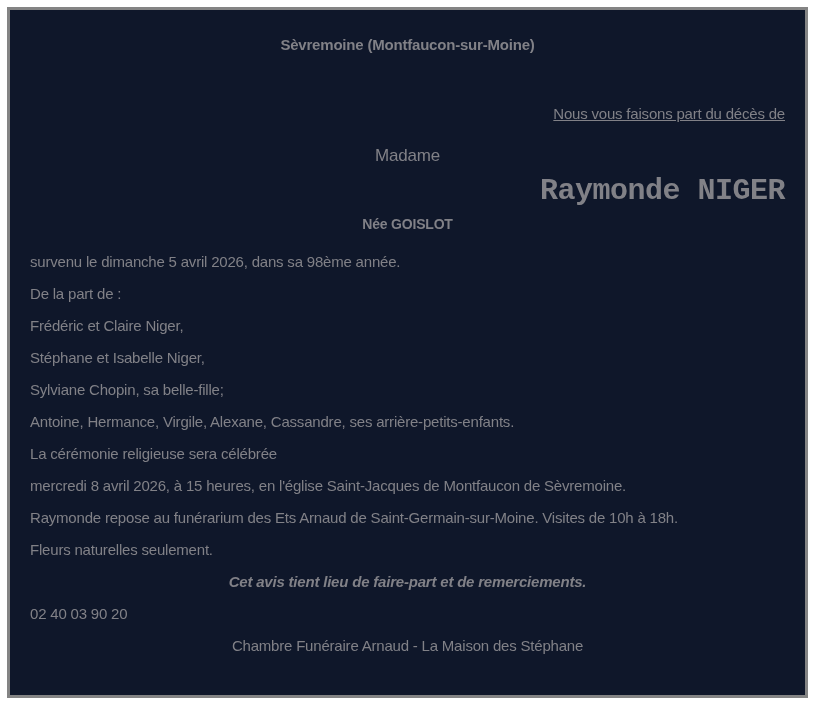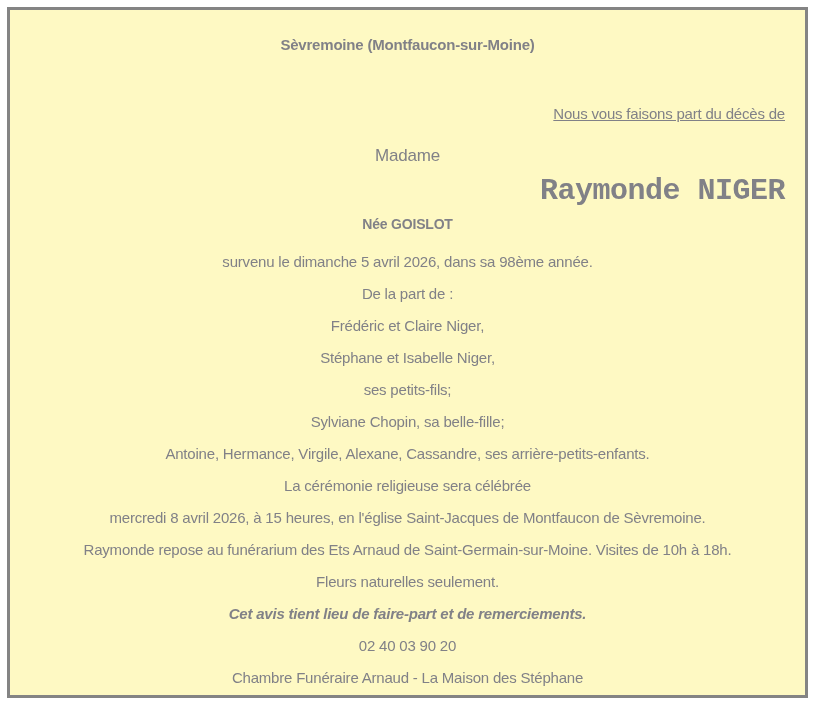--- a/index.html
+++ b/index.html
@@ -16,21 +16,21 @@
     overflow: hidden;
   }
   .notice-box {
     box-sizing: border-box;
     position: absolute;
     left: 7px;
     top: 7px;
     width: 801px;
     height: 691px;
     border: 3px solid #848484;
-    background: #fef9c3;
+    background: #0f172a;
     padding: 0 20px;
     color: #818187;
     font-size: 15px;
     letter-spacing: -0.2px;
   }
   .header-line {
     margin: 26px 0 0 0;
     text-align: center;
     font-weight: bold;
     font-size: 15px;
@@ -58,21 +58,21 @@
     margin: 8px;
     text-align: center;
     font-size: 14px;
     font-weight: bold;
   }
   .body-line {
     margin: 0;
     padding: 0;
     line-height: 17px;
     margin-top: 15px;
-    text-align: center;
+    text-align: left;
   }
   .first-body {
     margin-top: 21px;
   }
   .notice-line {
     font-weight: bold;
     font-style: italic;
     text-align: center;
   }
   .footer-line {
@@ -96,21 +96,20 @@
     <p class="maiden-line">Née GOISLOT</p>
 
     <p class="body-line first-body">survenu le dimanche 5 avril 2026, dans sa 98ème année.</p>
 
     <p class="body-line">De la part de :</p>
 
     <p class="body-line">Frédéric et Claire Niger,</p>
 
     <p class="body-line">Stéphane et Isabelle Niger,</p>
 
-    <p class="body-line">ses petits-fils;</p>
 
     <p class="body-line">Sylviane Chopin, sa belle-fille;</p>
 
     <p class="body-line">Antoine, Hermance, Virgile, Alexane, Cassandre, ses arrière-petits-enfants.</p>
 
     <p class="body-line">La cérémonie religieuse sera célébrée</p>
 
     <p class="body-line">mercredi 8 avril 2026, à 15 heures, en l'église Saint-Jacques de Montfaucon de Sèvremoine.</p>
 
     <p class="body-line">Raymonde repose au funérarium des Ets Arnaud de Saint-Germain-sur-Moine. Visites de 10h à 18h.</p>

